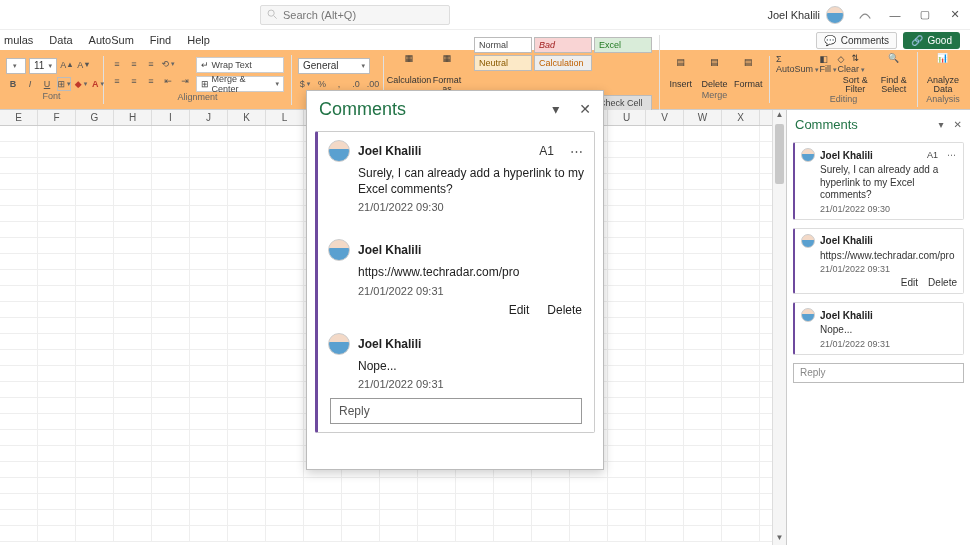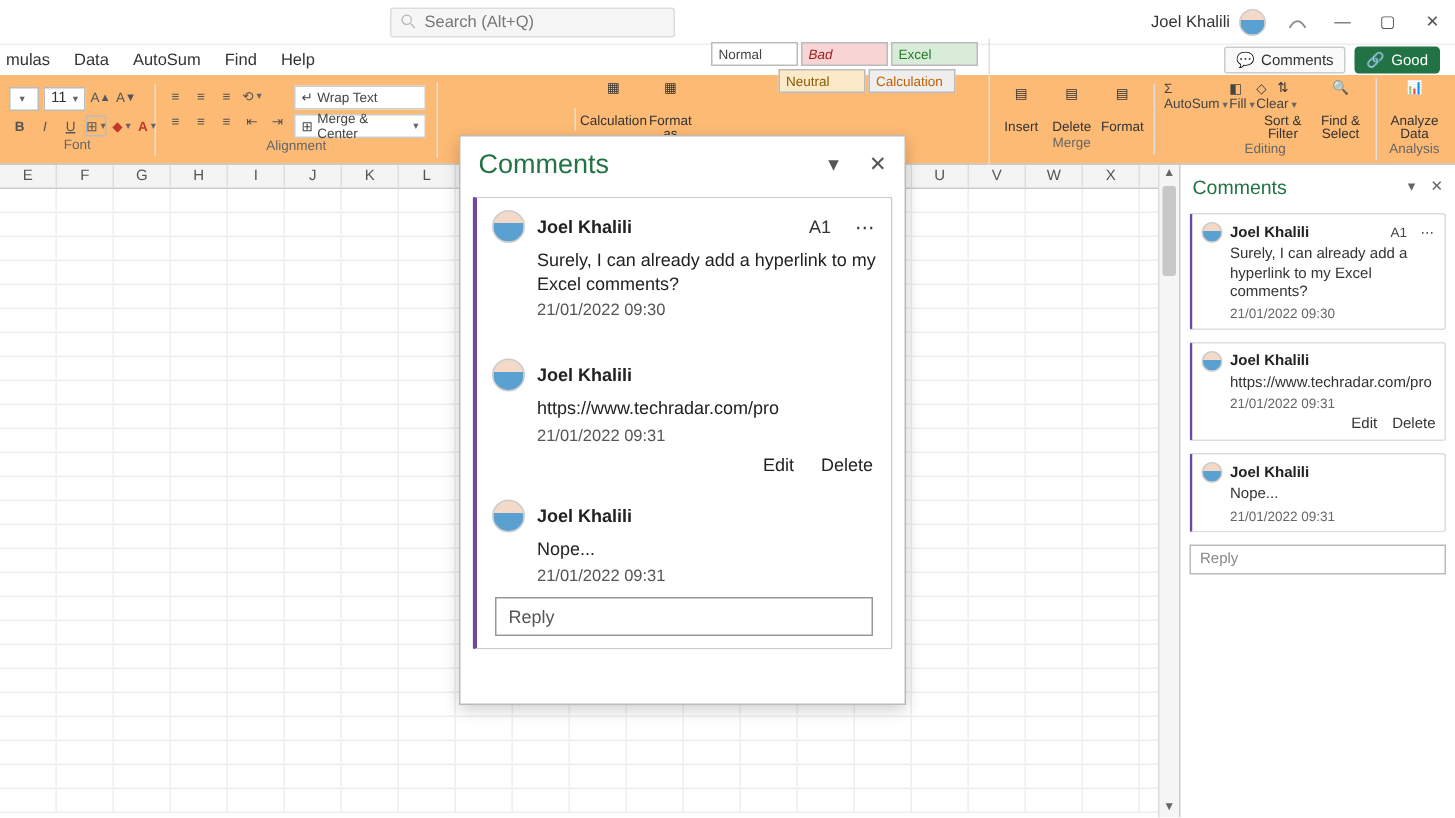--- a/index.html
+++ b/index.html
@@ -32,21 +32,21 @@
 .fontbox { width:20px; justify-content:space-between; }
 .numbox { width:72px; justify-content:space-between; }
 .btnrow { display:flex; gap:3px; }
 .ib { width:14px; height:14px; display:flex; align-items:center; justify-content:center; color:#555; font-size:9px; }
 .ib.border { border:1px solid #bbb; }
 .bigbtn { display:flex; flex-direction:column; align-items:center; justify-content:center; gap:2px; width:38px; font-size:9px; line-height:1.05; text-align:center; color:#333; }
 .bigbtn .ico { width:20px; height:20px; }
 .cellstyle { width:58px; height:16px; border:1px solid #bbb; font-size:9px; display:flex; align-items:center; padding:0 4px; background:#fff; }
 .cellstyle.bad { background:#f9d4d4; color:#a02020;font-style:italic; }
 .cellstyle.good { background:#d9ecd9; color:#237a23; }
-.cellstyle.neutral { background:#fce9c7; color:#8a5a00;margin-left:45px; }
+.cellstyle.neutral { background:#fce9c7; color:#8a5a00; }
 .cellstyle.calc { background:#eee; color:#c06000; }
 .cellstyle.check { background:#ddd;margin-top:40px; }
 .wrapbtn,.mergebtn { border:1px solid #ccc; background:#fff; height:16px; font-size:9px; padding:0 4px; display:flex; align-items:center; gap:3px; width:88px; }
 .chev::after { content:"▾"; font-size:7px; margin-left:2px; color:#666; }
 
 
 .sheetwrap { position:absolute; top:110px; left:0; right:0; bottom:0; background:#fff; display:flex; }
 .sheet { flex:1; position:relative; overflow:hidden; }
 .colheads { display:flex; height:16px; background:#f4f4f4; border-bottom:1px solid #ccc; }
 .colheads div { width:38px; border-right:1px solid #ddd; text-align:center; font-size:10px; color:#555; line-height:16px; }
@@ -182,20 +182,32 @@
       </div>
       <div style="display:flex;flex-direction:column;gap:3px">
         <div class="wrapbtn">↵ <span>Wrap Text</span></div>
         <div class="mergebtn chev">⊞ <span>Merge &amp; Center</span></div>
       </div>
     </div>
     <div class="group-title">Alignment</div>
   </div>
 
   <div class="group" style="width:92px">
+    <div class="group-body" style="flex-direction:column;gap:3px">
+      <div class="numbox chev">
+          <span>General</span>
+        </div>
+      <div class="btnrow">
+        <span class="ib chev">$</span>
+        <span class="ib">%</span>
+        <span class="ib">,</span>
+        <span class="ib">.0</span>
+        <span class="ib">.00</span>
+      </div>
+    </div>
     <div class="group-title"></div>
   </div>
 
   <div class="group" style="width:84px;border-right:none">
     <div class="group-body">
       <div class="bigbtn">
           <span class="ico">▦</span>
           <span>Calculation</span>
         </div>
       <div class="bigbtn">

